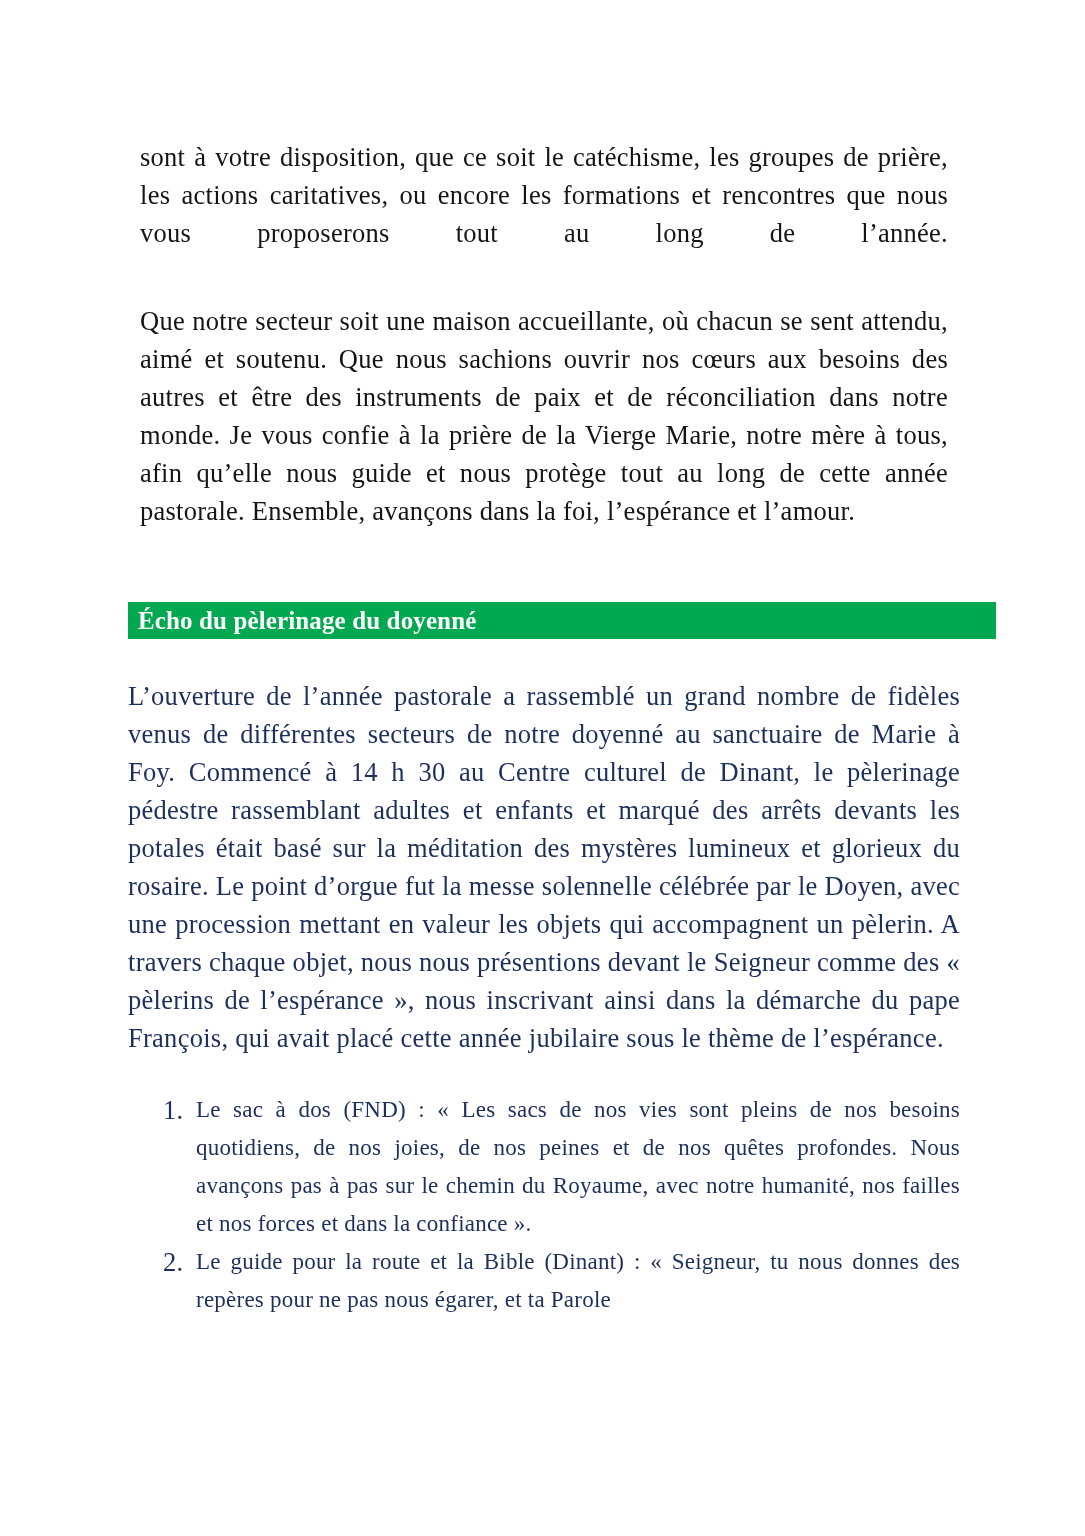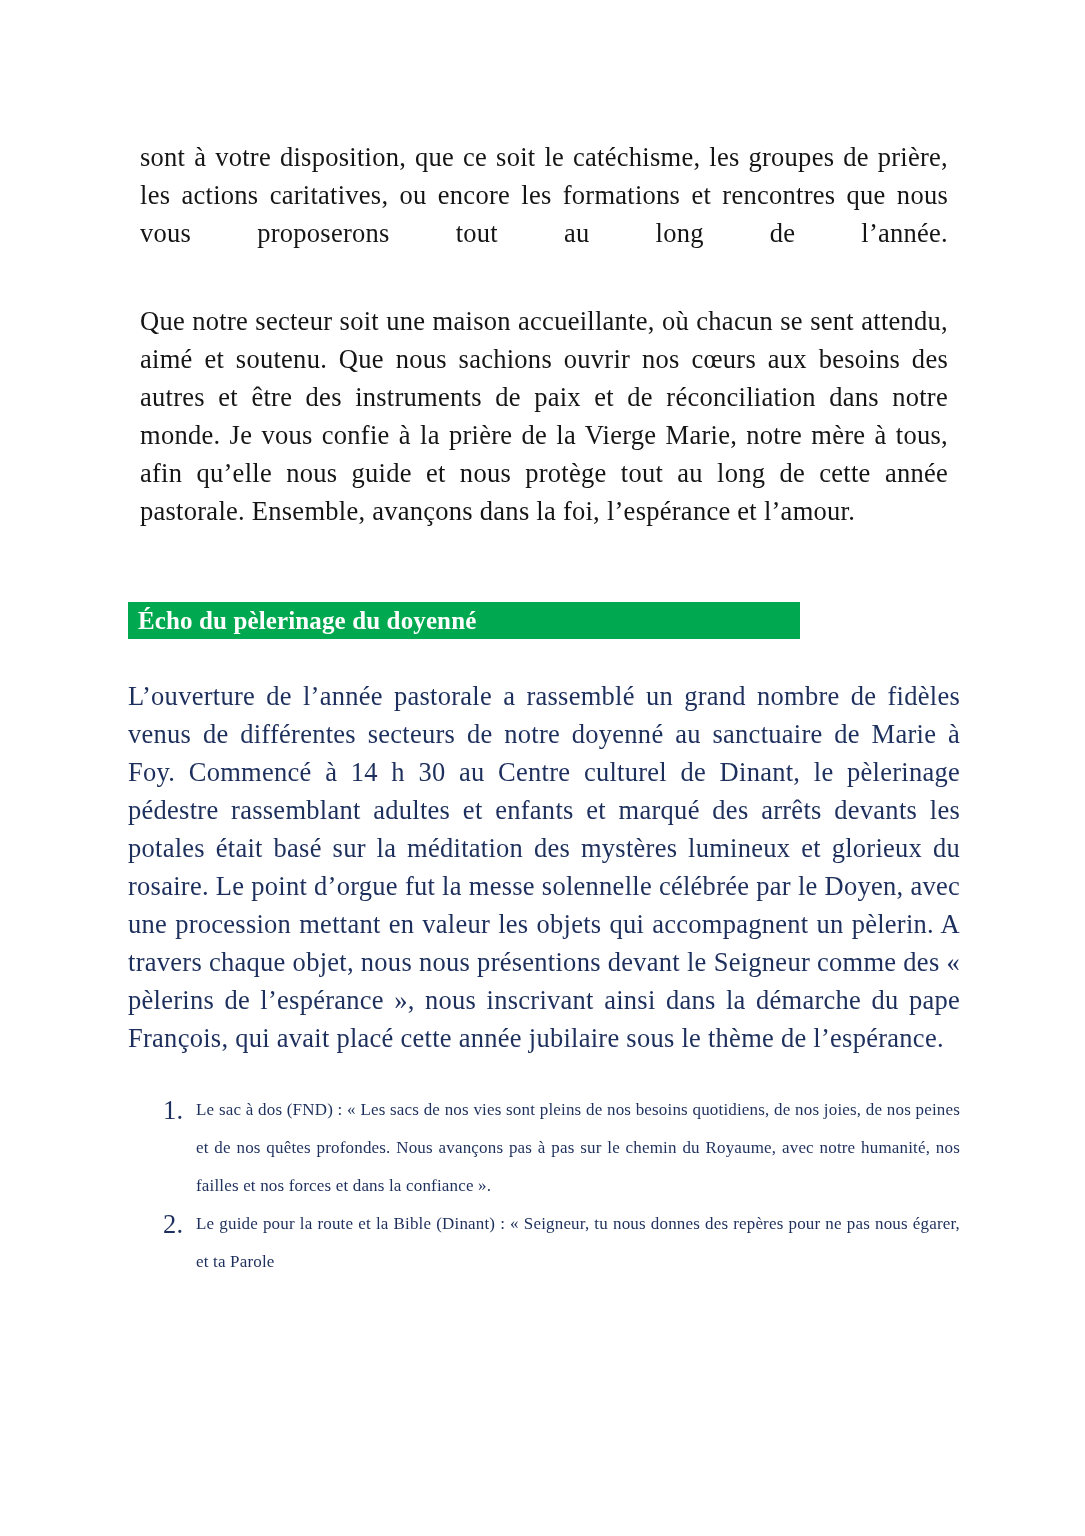--- a/index.html
+++ b/index.html
@@ -47,21 +47,21 @@
   
   .just::after {
     content: "";
     display: inline-block;
     width: 100%;
   }
 
   
   .section-banner {
     margin-top: 72px;
-    width: 672px;
+    width: 868px;
     height: 37px;
     display: flex;
     align-items: center;
     box-sizing: border-box;
     padding: 0 10px;
   }
   .section-banner .banner-title {
     color: #ffffff;
     font-size: 25px;
     font-weight: bold;
@@ -90,21 +90,21 @@
     margin: 34px 0 0 0;
     padding: 0;
     list-style: none;
     counter-reset: pilgrim;
   }
   ol.pilgrim-list > li {
     counter-increment: pilgrim;
     position: relative;
     padding-left: 68px;
     margin-bottom: 0;
-    font-size: 17px;
+    font-size: 23px;
     line-height: 38px;
     color: #1d2f5c;
     text-align: justify;
     text-justify: inter-word;
     letter-spacing: 0.01em;
   }
   ol.pilgrim-list > li::before {
     content: counter(pilgrim) ".";
     position: absolute;
     left: 35px;

